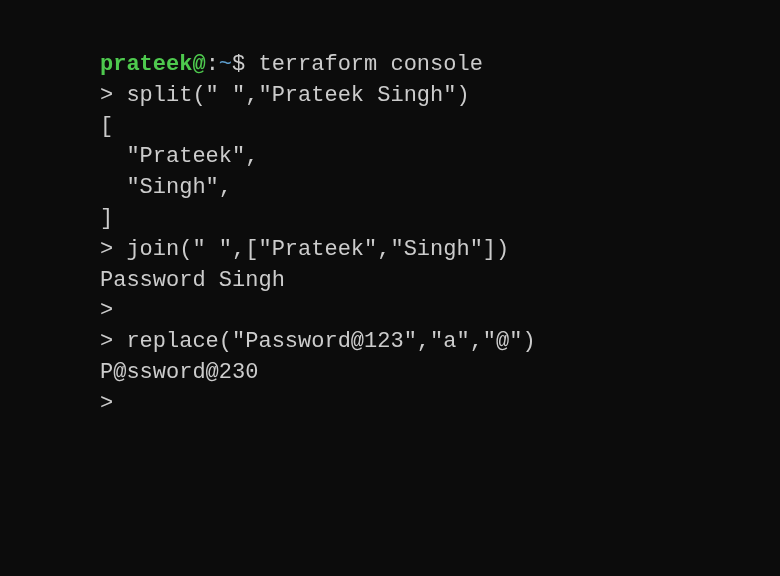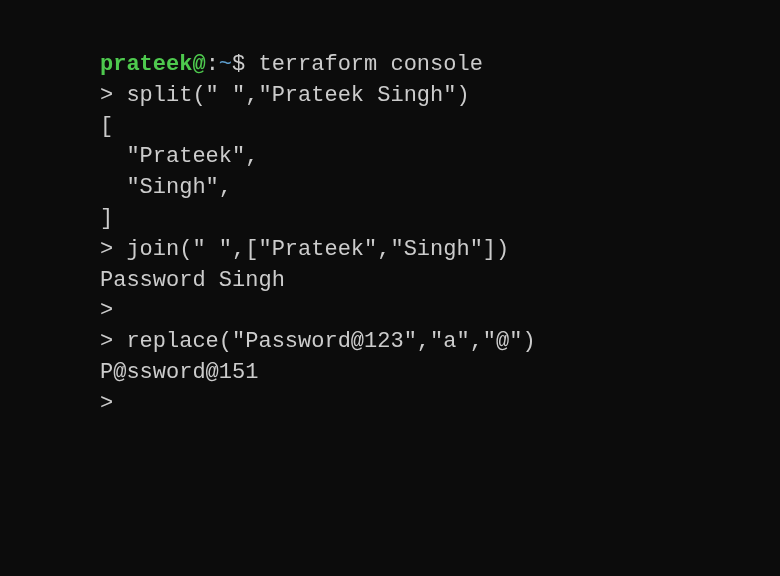--- a/index.html
+++ b/index.html
@@ -49,14 +49,14 @@
 <div class="line">&gt; split(" ","Prateek Singh")</div>
 <div class="line">[</div>
 <div class="line">  "Prateek",</div>
 <div class="line">  "Singh",</div>
 <div class="line">]</div>
 <div class="line">&gt; join(" ",["Prateek","Singh"])</div>
 <div class="line">Password Singh</div>
 <div class="line">&gt;</div>
 <div class="line"></div>
 <div class="line">&gt; replace("Password@123","a","@")</div>
-<div class="line">P@ssword@151</div>
+<div class="line">P@ssword@230</div>
 <div class="line">&gt;</div>
 
 </body></html>

